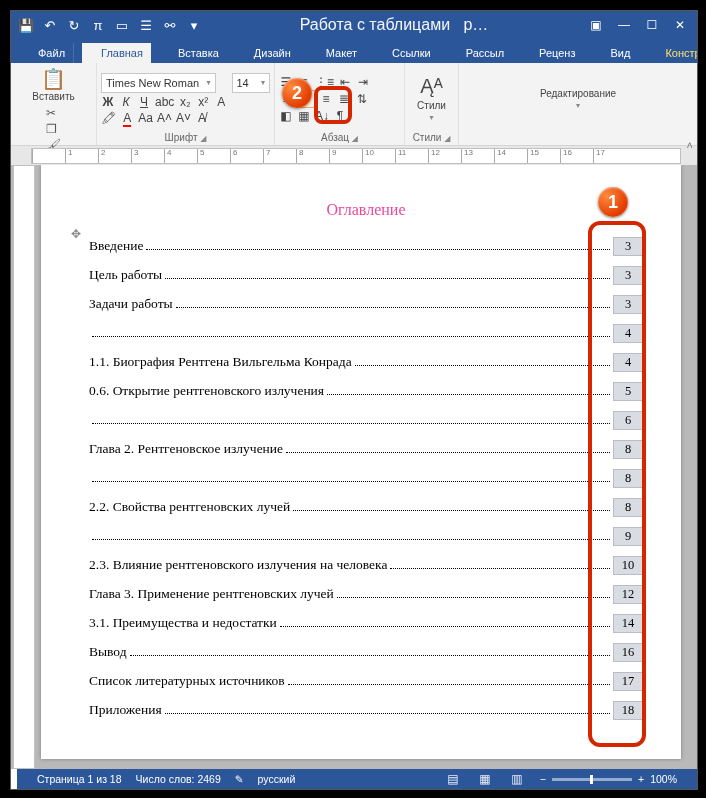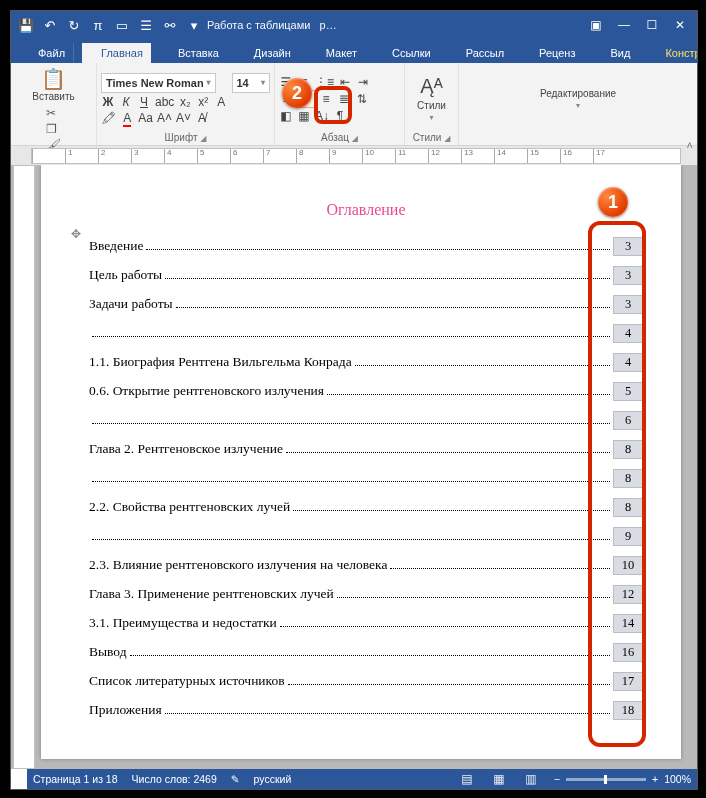--- a/index.html
+++ b/index.html
@@ -3,21 +3,21 @@
 <meta charset="utf-8">
 <style>
 html,body{margin:0;padding:0;font-family:"Segoe UI",Arial,sans-serif;font-size:11px;background:#000;}
 .frame{width:706px;height:798px;background:#000;position:relative;box-sizing:border-box;padding:10px;}
 .app{width:686px;height:778px;background:#fff;position:relative;overflow:hidden;border:1px solid #555;}
 
 
 .titlebar{height:28px;background:#2b579a;color:#fff;display:flex;align-items:center;padding:0 4px;gap:2px;}
 .titlebar .qat{display:flex;gap:2px;align-items:center;}
 .titlebar .qat span{width:22px;height:22px;display:flex;align-items:center;justify-content:center;font-size:13px;cursor:pointer;}
-.titlebar .mid{flex:1;font-size:11px;opacity:.95;}
+.titlebar .mid{flex:1;text-align:center;font-size:16px;opacity:.95;}
 .titlebar .right{display:flex;gap:2px;}
 .titlebar .right span{width:26px;height:22px;display:flex;align-items:center;justify-content:center;font-size:12px;cursor:pointer;}
 
 
 .tabs{height:24px;background:#2b579a;color:#fff;display:flex;align-items:flex-end;padding-left:0;}
 .tabs .tab{padding:4px 8px 4px 19px;font-size:11px;cursor:pointer;white-space:nowrap;margin-left:8px;}
 .tabs .tab.file{background:#2b579a;border-right:1px solid rgba(255,255,255,.15);}
 .tabs .tab.active{background:#f3f3f3;color:#2b579a;}
 .tabs .tab.yellow{color:#ffe066;}
 .tabs .spacer{flex:1;}
@@ -26,21 +26,21 @@
 
 
 .ribbon{height:82px;background:#f3f3f3;border-bottom:1px solid #d4d4d4;display:flex;}
 .grp{border-right:1px solid #e1e1e1;display:flex;flex-direction:column;justify-content:space-between;padding:2px 4px 0 4px;box-sizing:border-box;}
 .grp .label{text-align:center;font-size:10px;color:#666;padding-bottom:2px;}
 .grp .body{flex:1;display:flex;flex-direction:column;justify-content:center;gap:2px;}
 .paste{display:flex;align-items:center;gap:4px;}
 .paste-big{display:flex;flex-direction:column;align-items:center;font-size:10px;color:#444;padding:2px 4px;}
 .paste-big .ic{font-size:20px;}
 .mini-col{display:flex;flex-direction:column;gap:2px;font-size:12px;color:#555;}
-.fontrow{display:flex;gap:16px;align-items:flex-start;font-weight:bold;}
+.fontrow{display:flex;gap:16px;align-items:flex-start;}
 .fontname{width:110px;height:18px;border:1px solid #c8c8c8;background:#fff;font-size:11px;padding:0 4px;line-height:18px;display:flex;justify-content:space-between;align-items:center;color:#333;}
 .fontsize{width:30px;height:18px;border:1px solid #c8c8c8;background:#fff;font-size:11px;padding:0 4px;line-height:18px;display:flex;justify-content:space-between;align-items:center;color:#333;}
 .iconrow{display:flex;gap:4px;font-size:12px;color:#444;align-items:center;}
 .iconrow span{min-width:14px;text-align:center;}
 .bigbtn{display:flex;flex-direction:column;align-items:center;font-size:10px;color:#444;padding:2px 4px;gap:2px;}
 .bigbtn .ic{font-size:20px;}
 .collapse{position:absolute;right:4px;top:128px;font-size:11px;color:#777;}
 
 
 .ruler-area{height:20px;background:#e7e7e7;display:flex;}
@@ -60,21 +60,21 @@
 .tocrow{display:flex;align-items:baseline;margin:0 0 10px 0;line-height:1.2;}
 .tocrow .txt{white-space:nowrap;}
 .tocrow .dots{flex:1;border-bottom:1.5px dotted #000;margin:0 3px 2px 3px;min-width:6px;}
 .tocrow .pg{width:28px;text-align:center;background:#d9dde3;border:1px solid #b8bdc6;font-size:12.5px;padding:1px 0;}
 
 
 .callout{position:absolute;border:4px solid #d42700;border-radius:12px;}
 .badge{position:absolute;width:30px;height:30px;border-radius:50%;background:radial-gradient(circle at 30% 30%,#ff8a3c,#e23b00 70%);color:#fff;font-weight:bold;font-size:18px;display:flex;align-items:center;justify-content:center;box-shadow:0 1px 3px rgba(0,0,0,.5),inset 0 1px 2px rgba(255,255,255,.5);font-family:Arial,sans-serif;}
 
 
-.status{position:absolute;left:16px;right:0;bottom:0;height:20px;background:#2b579a;color:#fff;display:flex;align-items:center;font-size:10.5px;padding:0 6px;gap:14px;}
+.status{position:absolute;left:6px;right:0;bottom:0;height:20px;background:#2b579a;color:#fff;display:flex;align-items:center;font-size:10.5px;padding:0 20px;gap:14px;}
 .status .sp{flex:1;}
 .status .viewbtn{width:18px;text-align:center;opacity:.9;font-size:12px;}
 .status .zoom{display:flex;align-items:center;gap:6px;}
 .status .slider{width:80px;height:3px;background:rgba(255,255,255,.5);position:relative;}
 .status .slider::after{content:"";position:absolute;left:38px;top:-3px;width:3px;height:9px;background:#fff;}
 
 .dd{font-size:8px;color:#888;}
 </style>
 </head>
 <body>

